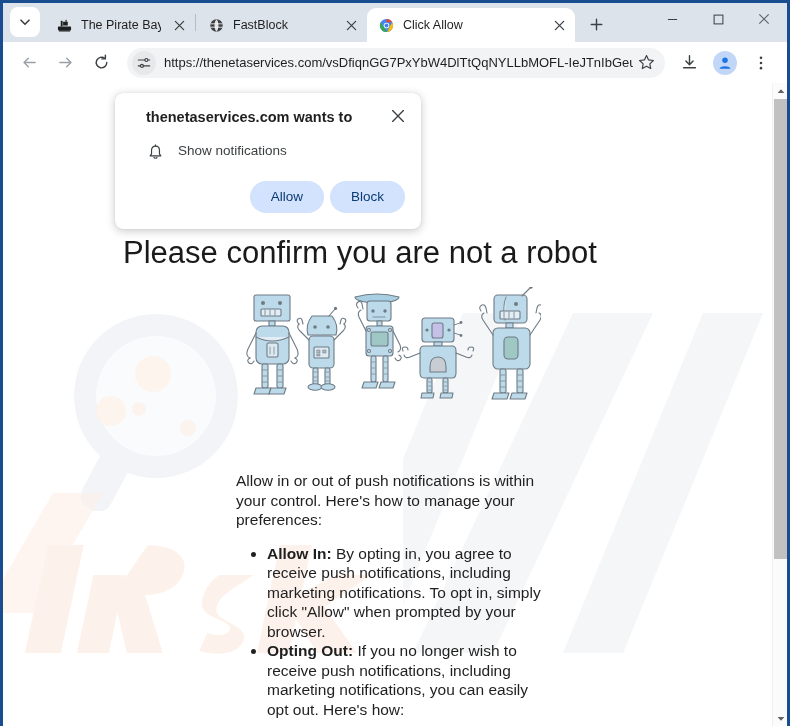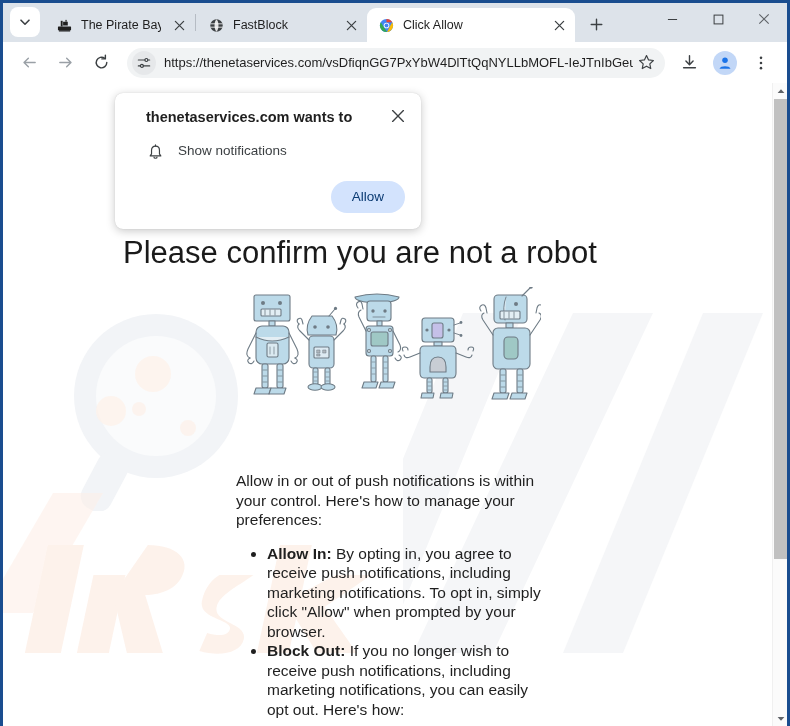--- a/index.html
+++ b/index.html
@@ -607,21 +607,21 @@
         </g>
       </svg>
 
       <div id="article-body">
         <p id="article-intro">Allow in or out of push notifications is within your control. Here's how to manage your preferences:</p>
         <ul id="bullet-list">
           <li>
             <span class="lead">Allow In:</span><span> By opting in, you agree to receive push notifications, including marketing notifications. To opt in, simply click "Allow" when prompted by your browser.</span>
           </li>
           <li>
-            <span class="lead">Block Out:</span><span> If you no longer wish to receive push notifications, including marketing notifications, you can easily opt out. Here's how:</span>
+            <span class="lead">Opting Out:</span><span> If you no longer wish to receive push notifications, including marketing notifications, you can easily opt out. Here's how:</span>
             
           </li>
         </ul>
       </div>
     </div>
 
     <div id="scrollbar">
       <div id="scroll-up-arrow">
         <svg width="8" height="6" viewBox="0 0 8 6">
           <path d="M0.6 5 L4 1.2 L7.4 5 Z" fill="#5f6368"></path>
@@ -649,17 +649,18 @@
           <svg width="17" height="17" viewBox="0 0 18 18">
             <path d="M9 2.2 C6.4 2.2 4.8 4 4.8 6.5 V10.4 L3.4 12.6 H14.6 L13.2 10.4 V6.5 C13.2 4 11.6 2.2 9 2.2 Z" fill="none" stroke="#3c4043" stroke-width="1.25" stroke-linejoin="round"></path>
             <path d="M9 1 V2.2" stroke="#3c4043" stroke-width="1.25" stroke-linecap="round"></path>
             <path d="M7.3 13.4 a1.7 1.7 0 0 0 3.4 0" fill="none" stroke="#3c4043" stroke-width="1.25"></path>
           </svg>
         </span>
         <span id="permission-label">Show notifications</span>
       </div>
       <div id="dialog-actions">
         <button class="dialog-btn">Allow</button>
+        <button class="dialog-btn">Block</button>
       </div>
     </div>
 
   </div>
 </div>
 
 </body></html>

